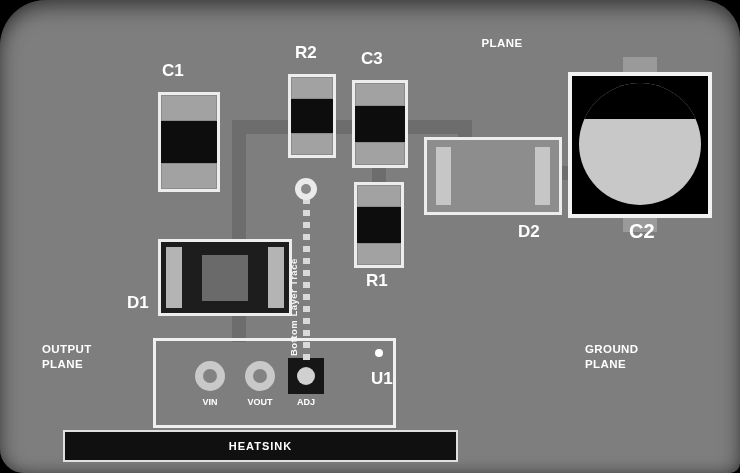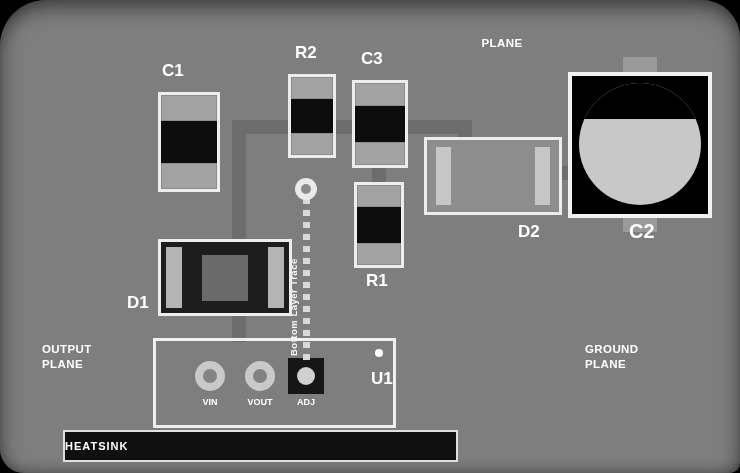--- a/index.html
+++ b/index.html
@@ -77,21 +77,21 @@
   .lbl-c2{left:629px;top:220px;font-size:20px;} .lbl-u1{left:371px;top:369px;}
   .plane{position:absolute;color:#fff;font-weight:700;font-size:11.5px;line-height:15px;
          letter-spacing:.4px;z-index:4;}
   .plane span{display:block;}
   .plane-ground{left:452px;top:36px;width:100px;text-align:center;}
   .plane-input{left:42px;top:342px;}
   .plane-output{left:585px;top:342px;}
   
   .heatsink{position:absolute;left:63px;top:430px;width:395px;height:32px;background:#101010;
          border:2px solid #e0e0e0;box-sizing:border-box;display:flex;align-items:center;
-         justify-content:flex-start;color:#fff;font-weight:700;font-size:11px;letter-spacing:1px;z-index:2;}
+         justify-content:center;color:#fff;font-weight:700;font-size:11px;letter-spacing:1px;z-index:2;}
 </style>
 </head>
 <body>
 
 <div class="stage">
   <div class="board">
 
     <div class="trace t-top"></div>
     <div class="trace t-left"></div>
     <div class="trace t-right"></div>

